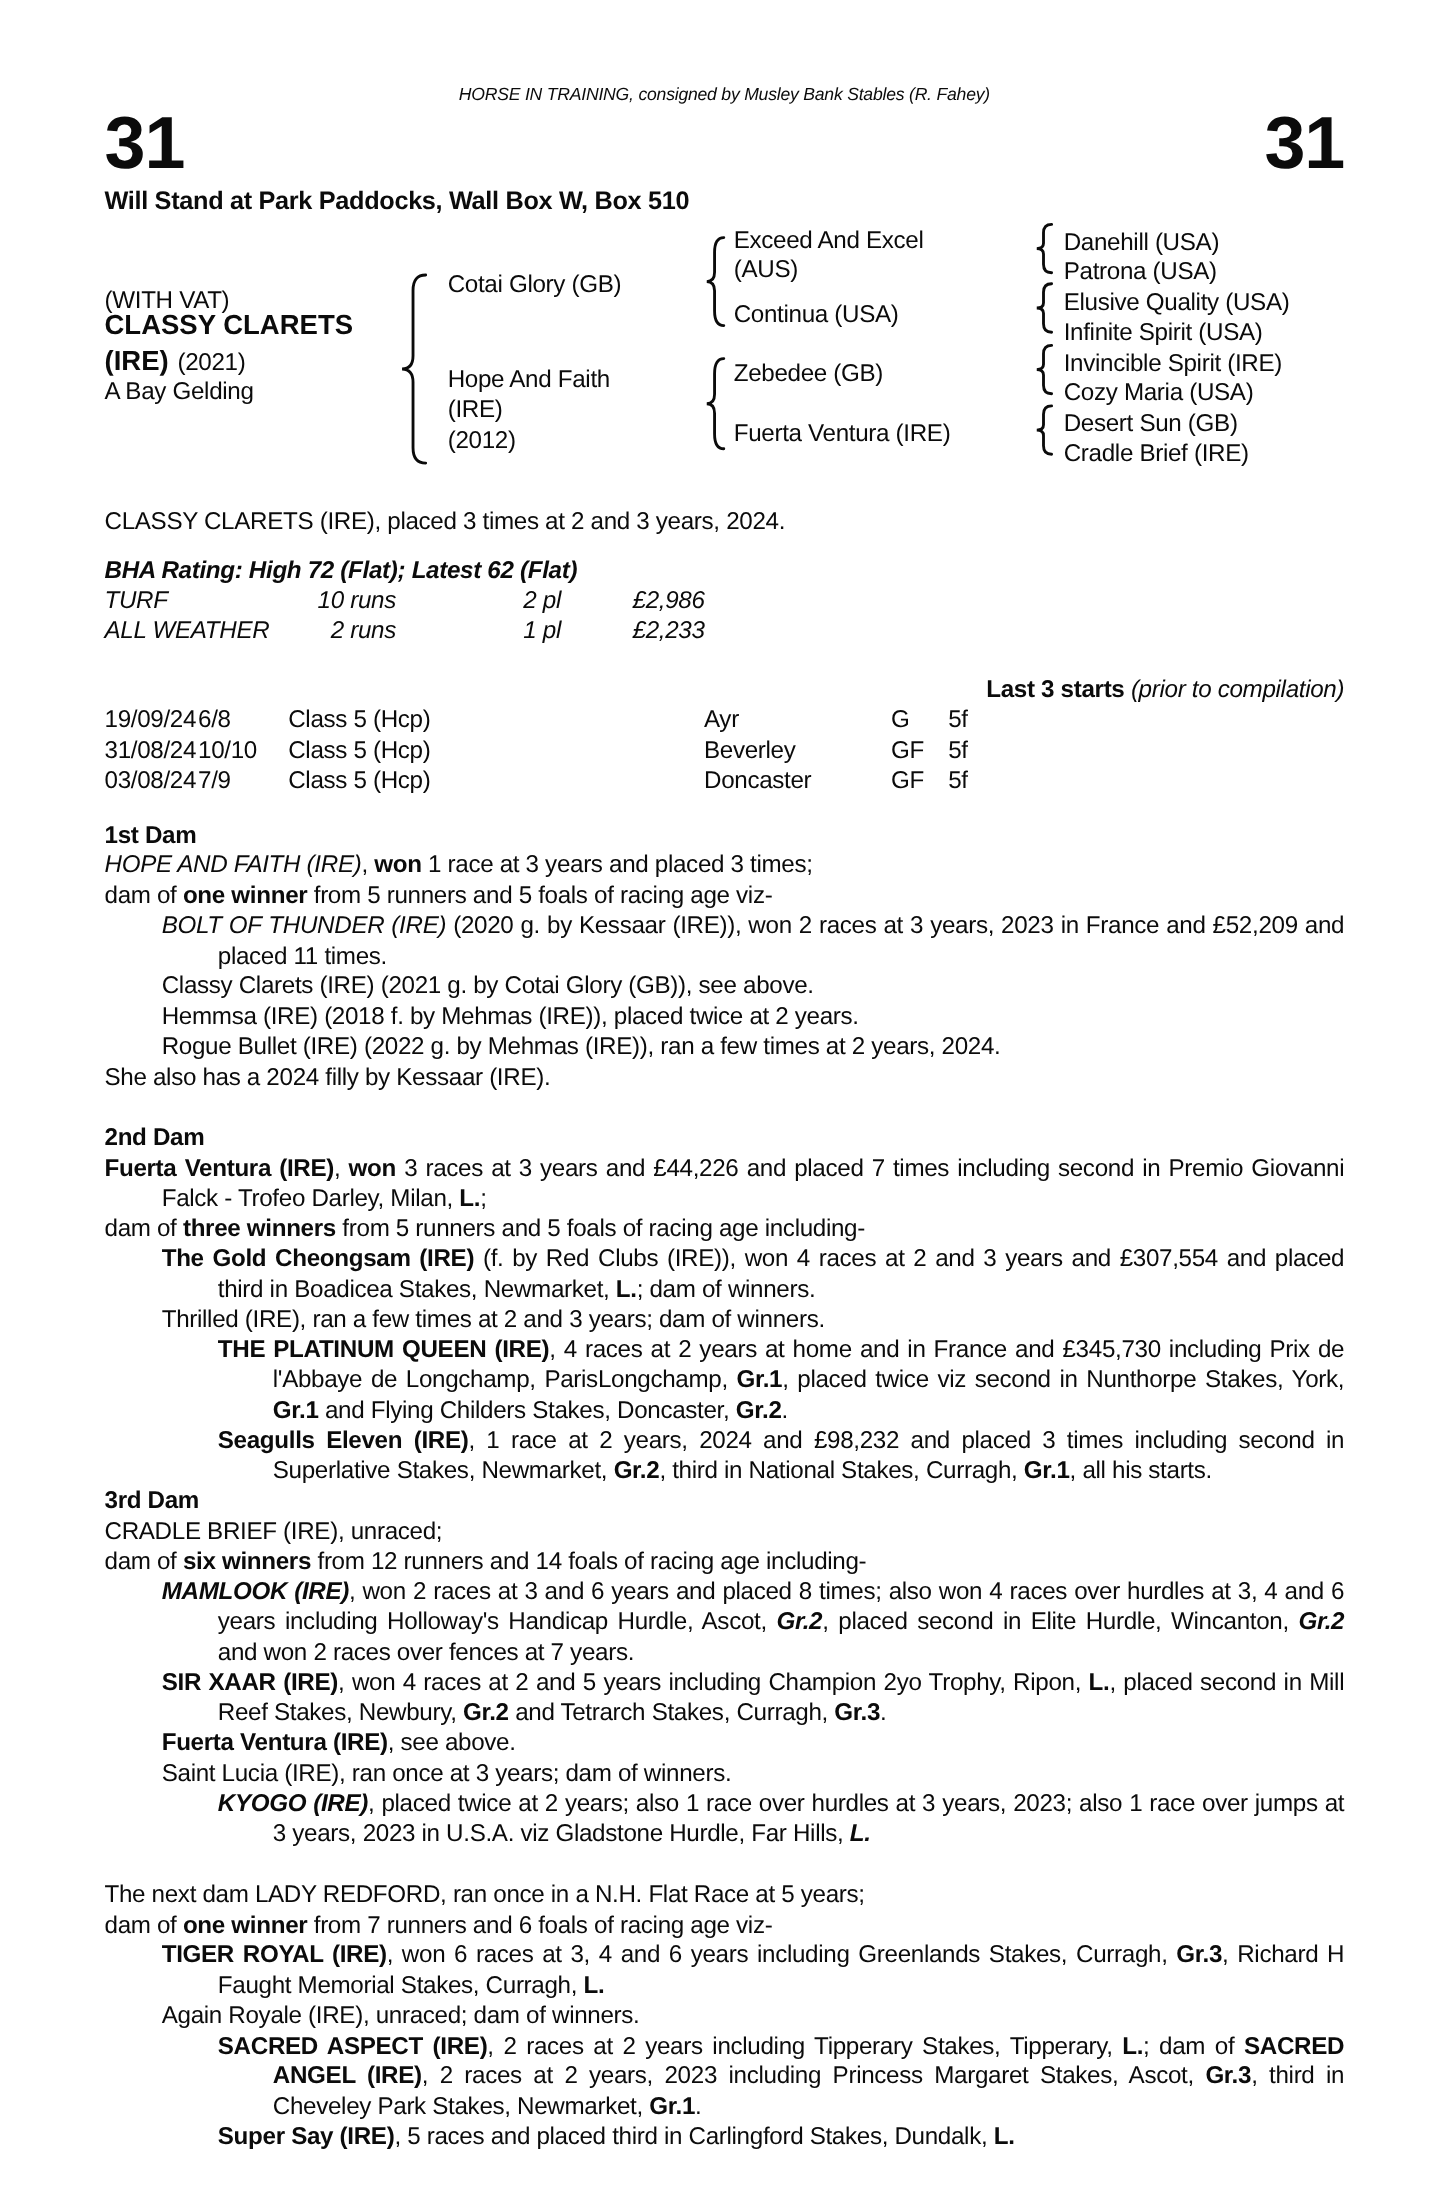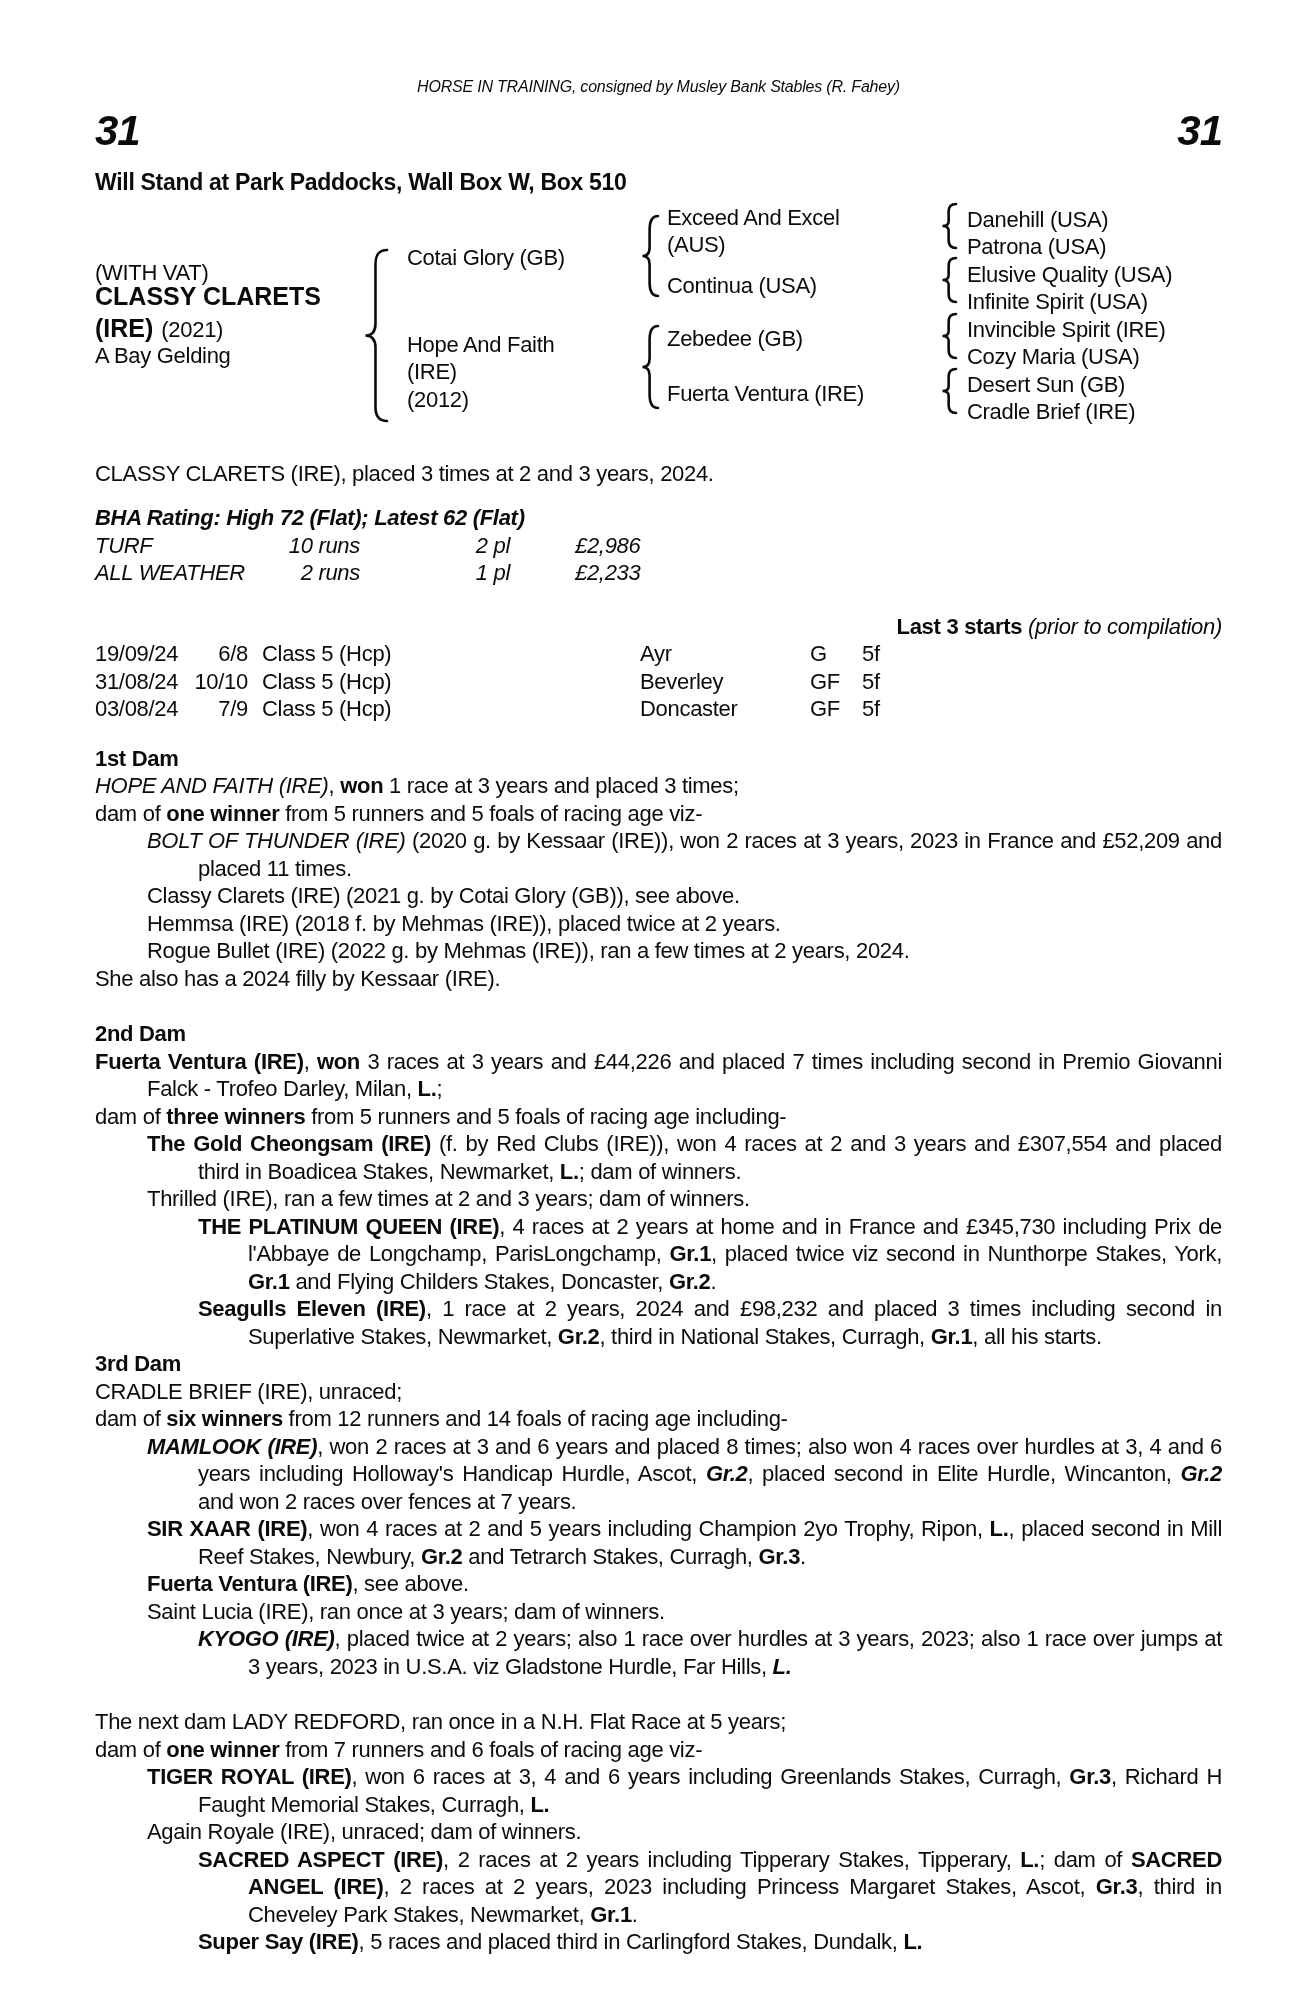--- a/index.html
+++ b/index.html
@@ -1,40 +1,40 @@
 <!DOCTYPE html>
 <html><head>
 <meta charset="utf-8">
 <style>
   html,body{margin:0;padding:0;background:#ffffff;}
   body{width:1315px;height:2000px;position:relative;overflow:hidden;
        font-family:"Liberation Sans","DejaVu Sans",sans-serif;color:#0b0b0b;}
   .content{position:absolute;left:95px;top:0;width:1127px;}
   .consignor{margin-top:72px;text-align:center;font-style:italic;font-size:16px;line-height:30px;letter-spacing:-0.2px;}
   .lot-row{display:flex;justify-content:space-between;margin-top:4px;height:52px;}
-  .lot-num{font-size:42px;font-weight:bold;line-height:50px;letter-spacing:-1px;font-style:italic;}
+  .lot-num{font-size:67px;font-weight:bold;line-height:50px;letter-spacing:-1px;}
   .stand{margin-top:10px;font-size:23px;font-weight:bold;line-height:28px;letter-spacing:-0.3px;}
   
   .pedigree{position:relative;height:252px;margin-top:2px;font-size:22px;letter-spacing:-0.3px;}
   .ped-text{position:absolute;white-space:nowrap;line-height:24px;}
   .ped-name{font-size:25px;font-weight:bold;letter-spacing:0;}
   .brace{position:absolute;}
   
   .summary{margin-top:10px;font-size:22px;line-height:28px;letter-spacing:-0.3px;}
   .rating{margin-top:16px;font-size:22px;letter-spacing:-0.3px;font-style:italic;}
   .rating-heading{font-weight:bold;line-height:27.5px;}
   .rating-row{display:grid;grid-template-columns:190px 75px 150px 1fr;line-height:27.5px;}
   .rating-row .c2,.rating-row .c3{text-align:right;}
   .rating-row .c4{padding-left:65px;}
   .starts{margin-top:26px;font-size:22px;letter-spacing:-0.3px;}
   .starts-heading{line-height:27.5px;text-align:right;}
   .starts-heading .b{font-weight:bold;}
   .starts-heading .i{font-style:italic;}
   .start-row{display:grid;grid-template-columns:85px 68px 392px 170px 52px 1fr;line-height:27.5px;}
-  .start-row .c2{text-align:right;}
+  .start-row .c2{text-align:left;}
   .start-row .c3{padding-left:14px;}
   
   .sections{margin-top:22px;font-size:22px;letter-spacing:-0.3px;}
   .section.gap{margin-top:28px;}
   .sec-heading{font-weight:bold;line-height:27.5px;}
   .para{line-height:27.5px;text-align:justify;}
   .ind0{padding-left:52px;text-indent:-52px;}
   .ind1{padding-left:103px;text-indent:-51px;}
   .ind2{padding-left:153px;text-indent:-50px;}
   .b{font-weight:bold;}

